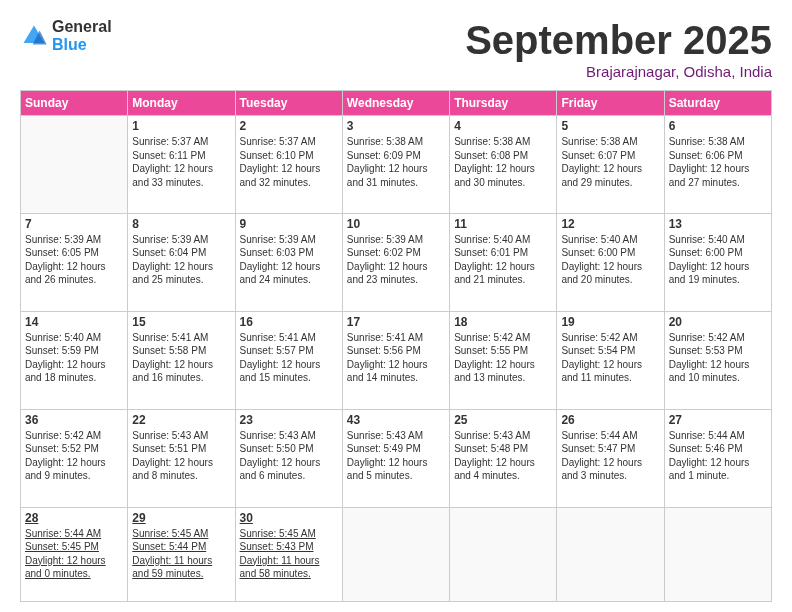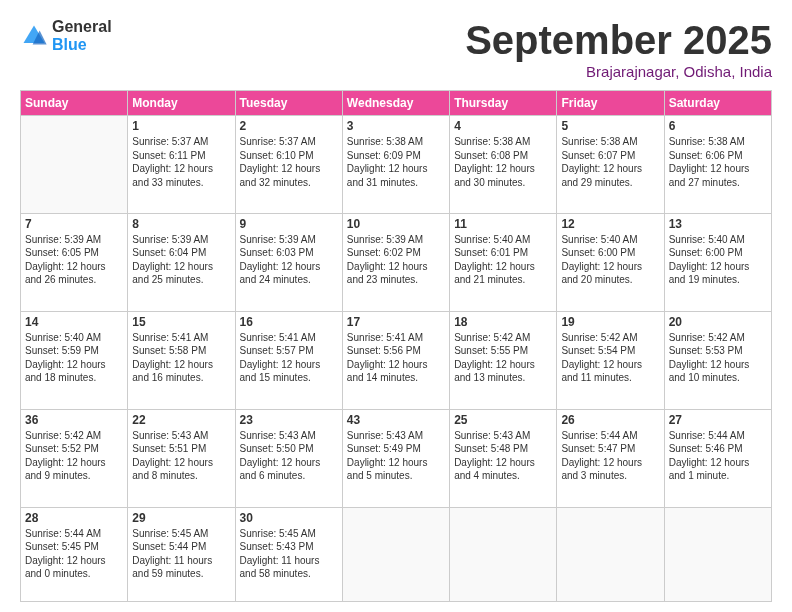--- a/index.html
+++ b/index.html
@@ -77,20 +77,21 @@
     .cell-content {
       font-size: 10px;
       line-height: 1.35;
       color: #333;
     }
     .empty-cell {
       background: #f9f9f9;
     }
     tr:last-child td {
       height: 70px;
+      text-decoration: underline;
     }
   </style>
 </head>
 <body>
 
 <div class="page">
   <div class="header">
     <div class="logo">
       <svg class="logo-icon" viewBox="0 0 40 40">
         <polygon points="20,5 35,30 5,30" fill="#2196F3" opacity="0.85"></polygon>

